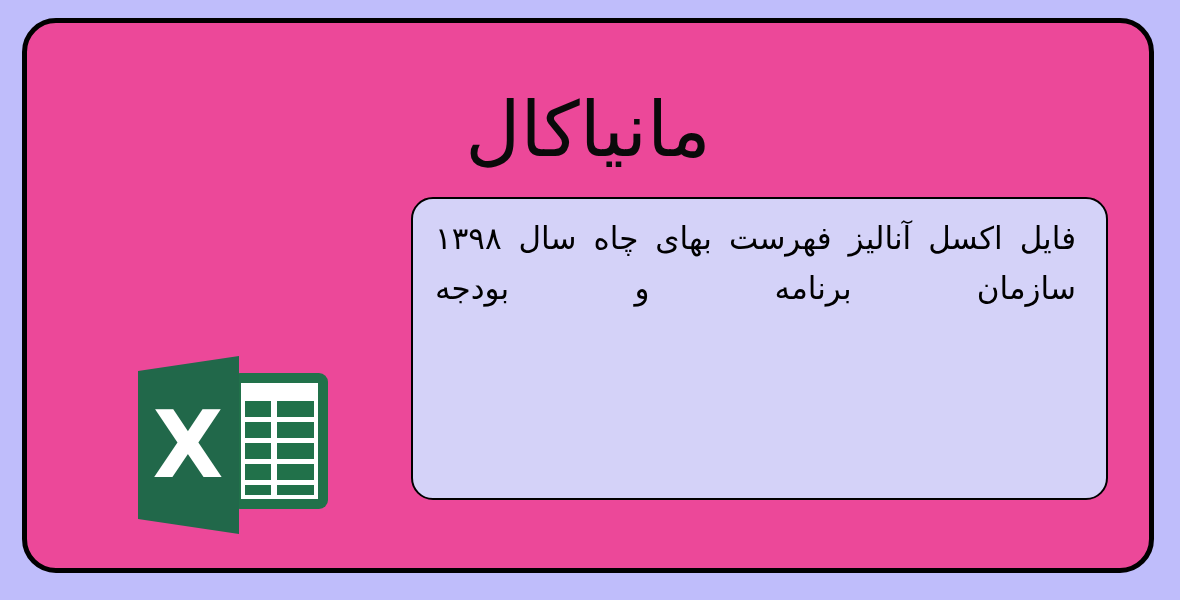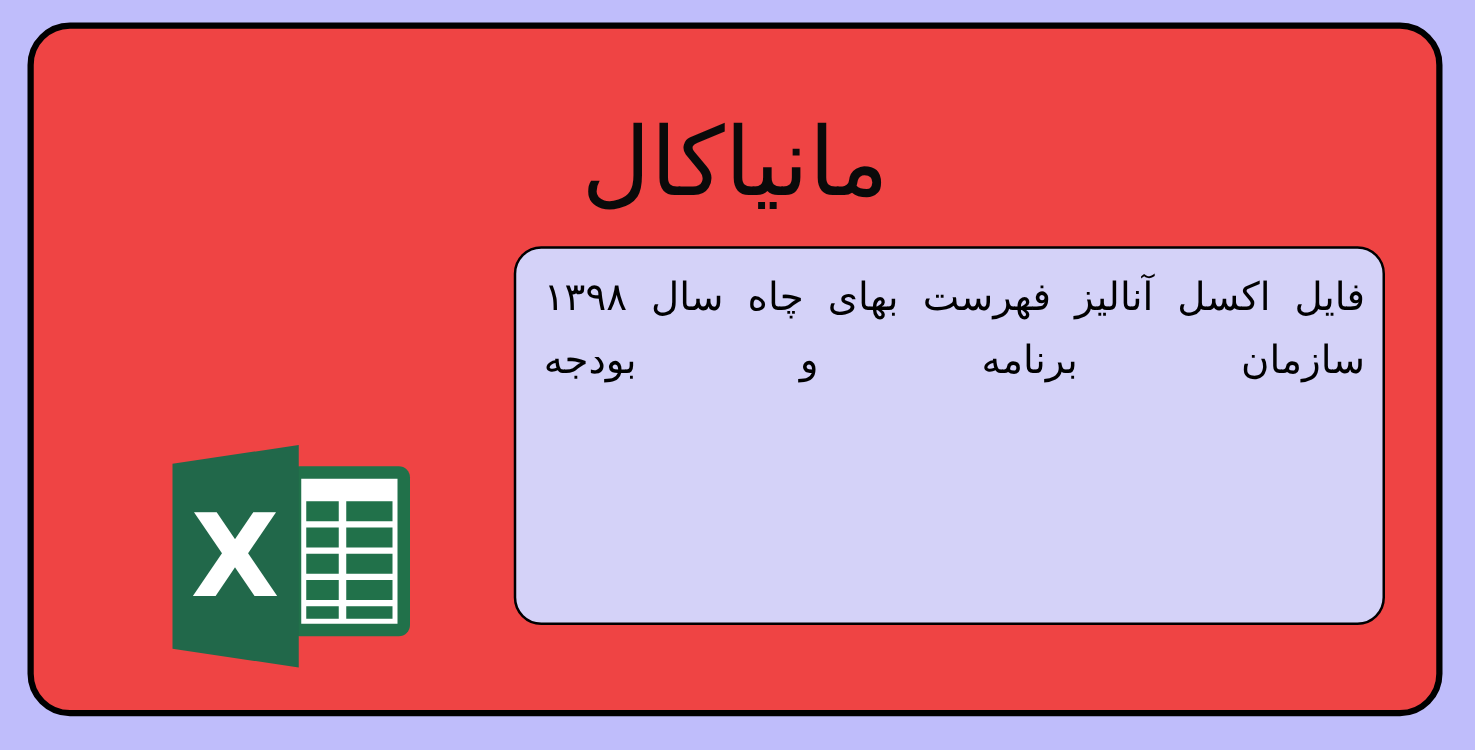--- a/index.html
+++ b/index.html
@@ -19,21 +19,21 @@
   
   #card-frame {
     position: absolute;
     left: 22px;
     top: 18px;
     width: 1132px;
     height: 555px;
     box-sizing: border-box;
     border: 5px solid #000000;
     border-radius: 34px;
-    background: #ef4444;
+    background: #ec4899;
   }
 
   
   #page-title {
     position: absolute;
     left: 0;
     top: 8px;
     width: 100%;
     text-align: center;
     font-size: 76px;
@@ -49,21 +49,21 @@
   #description-panel {
     position: absolute;
     left: 384px;
     top: 174px;
     width: 697px;
     height: 303px;
     box-sizing: border-box;
     border: 2px solid #000000;
     border-radius: 22px;
     background: #d4d2f8;
-    padding: 14px 14px 14px 22px;
+    padding: 14px 30px 14px 22px;
     direction: rtl;
     unicode-bidi: isolate;
   }
   #description-text {
     display: block;
     font-size: 31px;
     line-height: 1.62;
     color: #000000;
     text-align: justify;
     text-align-last: justify;

